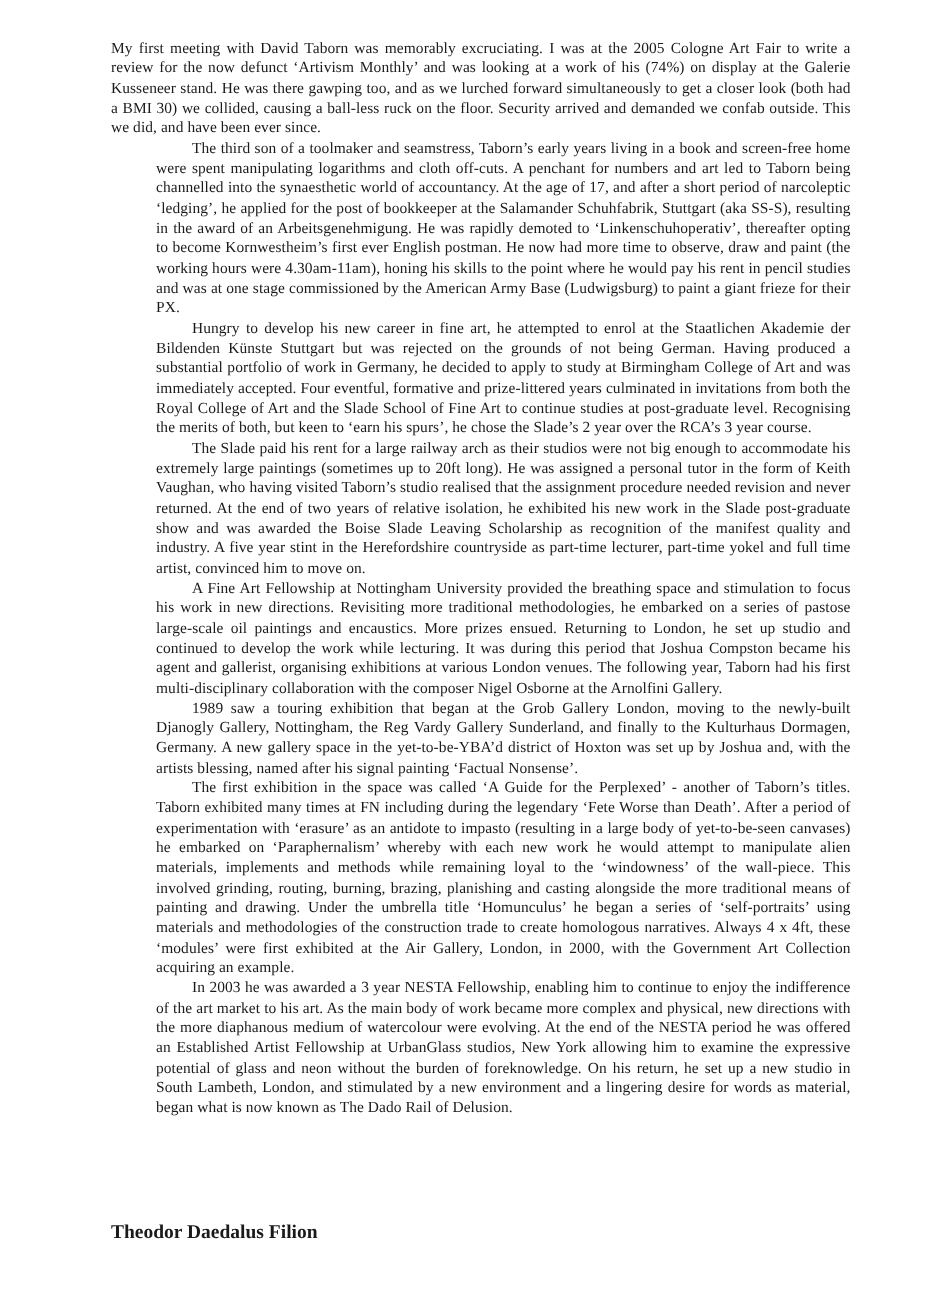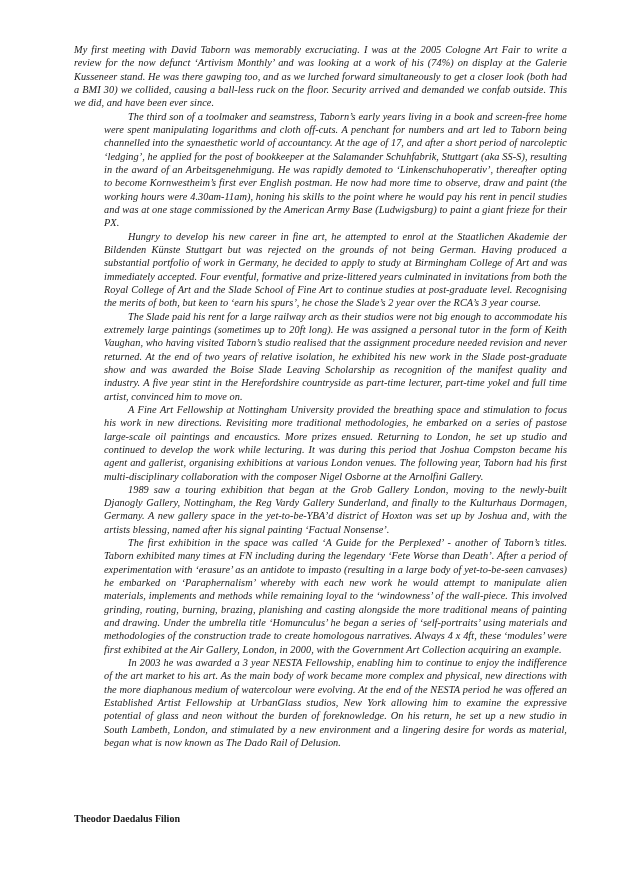--- a/index.html
+++ b/index.html
@@ -1,38 +1,37 @@
 <!DOCTYPE html>
 <html><head>
 <meta charset="utf-8">
 <style>
   html, body { margin: 0; padding: 0; background: #ffffff; }
   body { width: 632px; height: 875px; position: relative; overflow: hidden; }
   .page {
     position: absolute;
     left: 74px;
-    top: 43px;
+    top: 26px;
     width: 493px;
     font-family: "Liberation Serif", "DejaVu Serif", serif;
     font-size: 10.3px;
     line-height: 13.33px;
     color: #1a1a1a;
     text-align: justify;
     letter-spacing: 0.05px;
-    font-style: italic;
   }
   .page p { margin: 0; text-indent: 0; }
   .page p.indent { text-indent: 24px; margin-left: 30px; }
   .signature {
     position: absolute;
     left: 74px;
     top: 813px;
     font-family: "Liberation Serif", "DejaVu Serif", serif;
     font-weight: bold;
-    font-size: 10px;
+    font-size: 13px;
     color: #1a1a1a;
   }
 </style>
 </head>
 <body>
 
 <div class="page">
   <p>My first meeting with David Taborn was memorably excruciating. I was at the 2005 Cologne Art Fair to write a review for the now defunct ‘Artivism Monthly’ and was looking at a work of  his (74%) on display at the Galerie Kusseneer stand. He was there gawping too, and as we lurched forward simultaneously to get a closer look (both had a BMI 30) we collided, causing a ball-less ruck on the floor. Security arrived and demanded we confab outside. This we did, and have been ever since.</p>
   <p class="indent">The third son of  a toolmaker and seamstress, Taborn’s early years living in a book and screen-free home were spent manipulating logarithms and cloth off-cuts. A penchant for numbers and art led to Taborn being channelled into the synaesthetic world of  accountancy. At the age of  17, and after a short period of narcoleptic ‘ledging’, he applied for the post of  bookkeeper at the Salamander Schuhfabrik, Stuttgart (aka SS-S), resulting in the award of  an Arbeitsgenehmigung. He was rapidly demoted to ‘Linkenschuhoperativ’, thereafter opting to become Kornwestheim’s first ever English postman. He now had more time to observe, draw and paint (the working hours were 4.30am-11am), honing his skills to the point where he would pay his rent in pencil studies and was at one stage commissioned by the American Army Base (Ludwigsburg) to paint a giant frieze for their PX.</p>
   <p class="indent">Hungry to develop his new career in fine art, he attempted to enrol at the Staatlichen Akademie der Bildenden Künste Stuttgart but was rejected on the grounds of  not being German. Having produced a substantial portfolio of  work in Germany, he decided to apply to study at Birmingham College of  Art and was immediately accepted. Four eventful, formative and prize-littered years culminated in invitations from both the Royal College of  Art and the Slade School of  Fine Art to continue studies at post-graduate level. Recognising the merits of  both, but keen to ‘earn his spurs’, he chose the Slade’s 2 year over the RCA’s 3 year course.</p>

